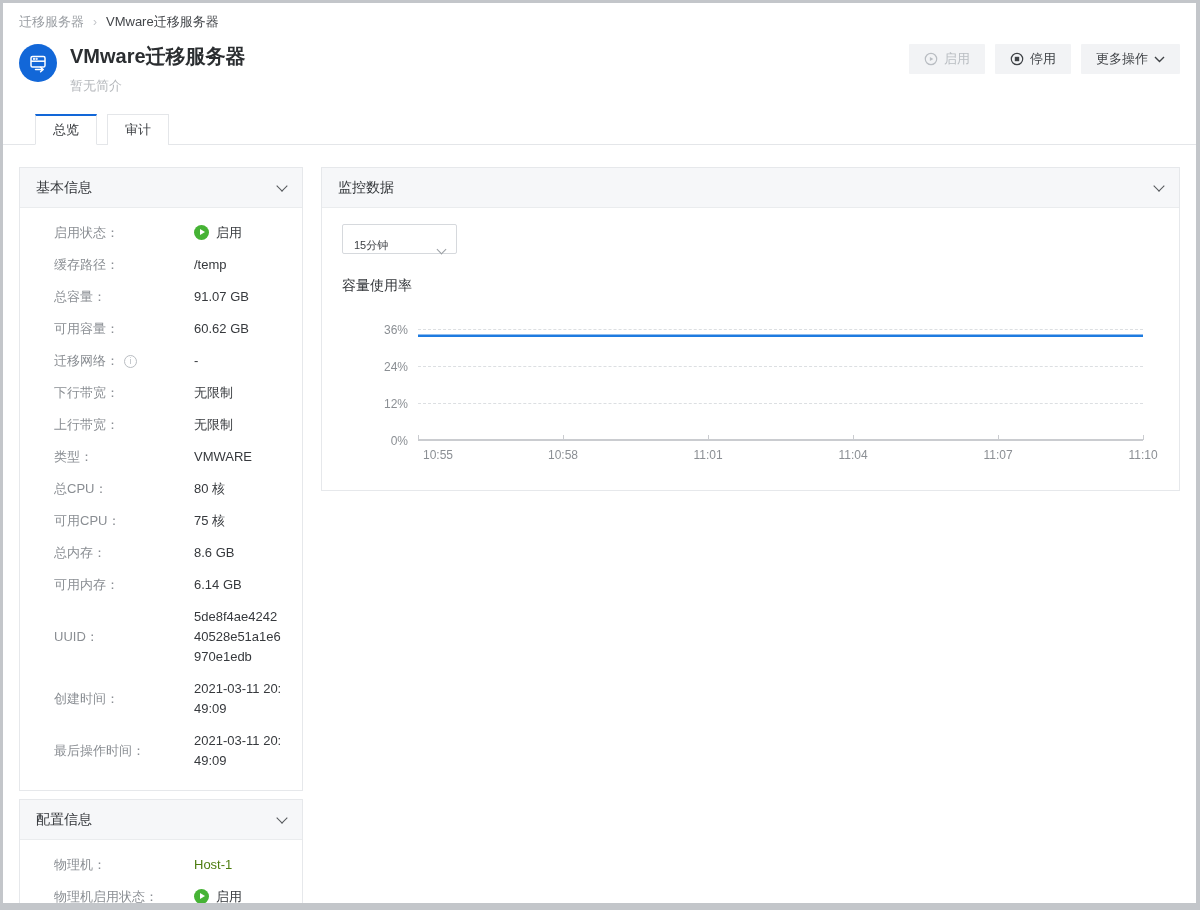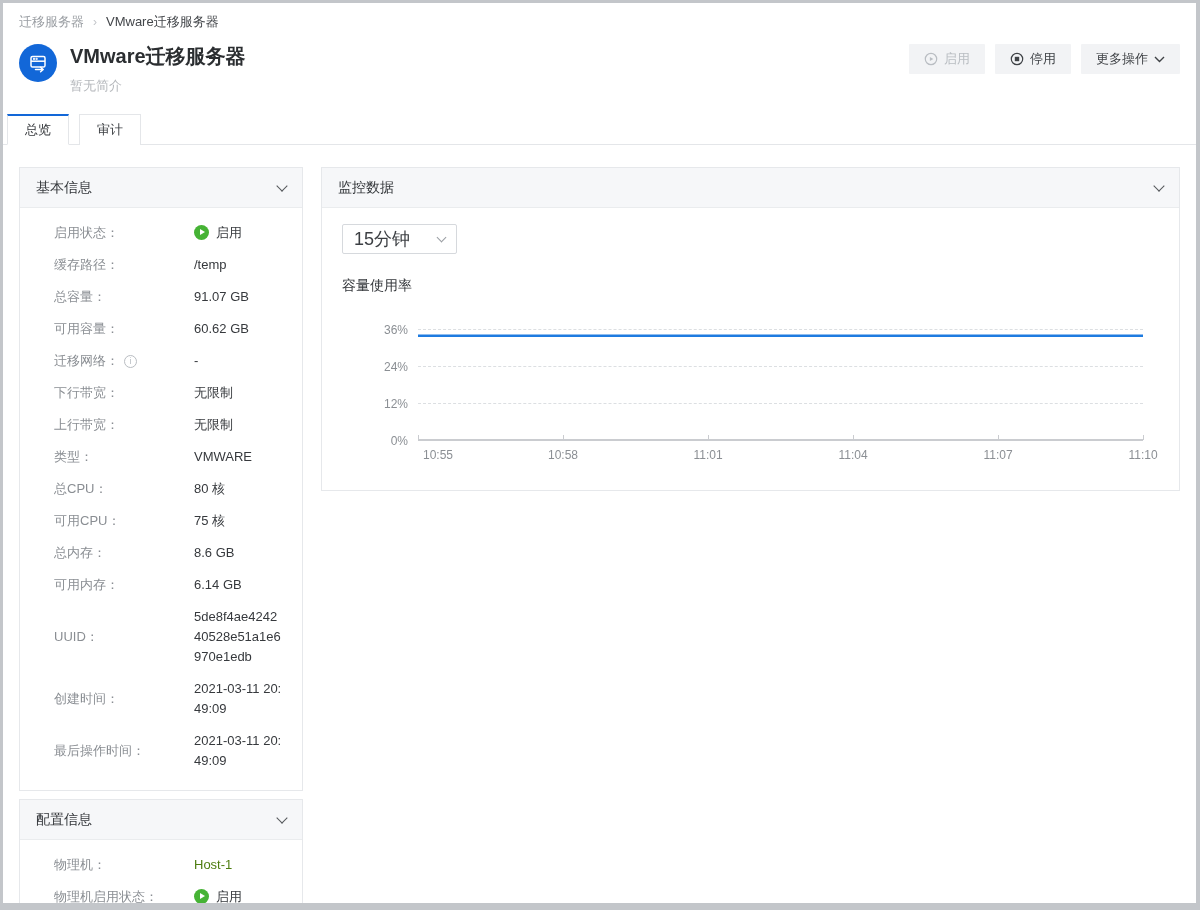--- a/index.html
+++ b/index.html
@@ -26,21 +26,21 @@
   .title-block { margin-left:13px; }
   .page-title { font-size:20px; font-weight:bold; color:#2b2e31; line-height:24px; }
   .page-subtitle { color:#b4b7bb; font-size:13px; margin-top:9px; }
   .header-actions { margin-left:auto; display:flex; gap:10px; }
   .action-btn { height:30px; padding:0 15px; background:#f2f3f5; border:none; border-radius:1px;
     font-size:13px; color:#3f4246; font-family:inherit; display:flex; align-items:center; gap:6px; cursor:pointer; }
   .action-btn.disabled { color:#b9bdc2; cursor:default; }
   .action-btn svg { display:block; }
 
   
-  .tabbar { margin-top:19px; padding:0 4px; display:flex; gap:10px; border-bottom:1px solid #e4e6e9; }
+  .tabbar { margin-top:19px; padding:0 32px; display:flex; gap:10px; border-bottom:1px solid #e4e6e9; }
   .tab { height:31px; padding:0 17px; font-size:13px; color:#3c3f43; background:#fff;
     border:1px solid #e4e6e9; border-bottom:none; display:flex; align-items:center; margin-bottom:-1px; cursor:pointer; }
   .tab.active { border-top:2px solid #1267d8; border-bottom:1px solid #ffffff; color:#33363a; }
 
   
   .content { display:flex; gap:18px; padding:22px 16px 0; align-items:flex-start; }
   .left-col { width:284px; flex:none; display:flex; flex-direction:column; gap:8px; }
   .right-col { flex:1; }
 
   .card { border:1px solid #e6e8eb; background:#fff; }
@@ -59,22 +59,22 @@
   .status-play { width:15px; height:15px; border-radius:50%; background:#46b335; position:relative; flex:none; margin-top:2px; }
   .status-play::after { content:''; position:absolute; left:5.6px; top:4.2px;
     border-left:5.2px solid #fff; border-top:3.4px solid transparent; border-bottom:3.4px solid transparent; }
   .status-dot { width:8px; height:8px; border-radius:50%; background:#4fc321; flex:none; margin:6px 4px 0 3px; }
   .info-icon { width:13px; height:13px; border:1px solid #b9bdc2; border-radius:50%; color:#b9bdc2;
     font-size:9px; line-height:11px; text-align:center; flex:none; font-style:normal; cursor:pointer; }
 
   
   .monitor-body { padding:16px 20px 24px; }
   .select { width:115px; height:30px; border:1px solid #d6d9dd; border-radius:2px;
-    display:flex; align-items:center; justify-content:space-between; padding:0 11px;
-    font-size:18px; color:#3c3f43; cursor:pointer; background:#fff; }
+    display:flex; align-items:flex-end; justify-content:space-between; padding:0 11px;
+    font-size:11px; color:#3c3f43; cursor:pointer; background:#fff; }
   .select .chev { width:7px; height:7px; border-color:#9a9ea3; margin-top:-3px; }
   .chart-title { margin-top:23px; font-size:14px; color:#33363a; }
 
   .chart { display:flex; margin-top:16px; }
   .ylabels { width:76px; flex:none; position:relative; height:130px; }
   .ytick { position:absolute; right:10px; transform:translateY(50%); font-size:12px; color:#8b8f94; }
   .plot { flex:1; position:relative; height:130px; margin-right:16px; }
   .gridline { position:absolute; left:0; right:0; height:0; border-top:1px dashed #dcdfe2; }
   .axisline { position:absolute; left:0; right:0; bottom:0; height:0; border-top:2px solid #caccd0; }
   .tickmark { position:absolute; bottom:1px; width:1px; height:5px; background:#caccd0; }

